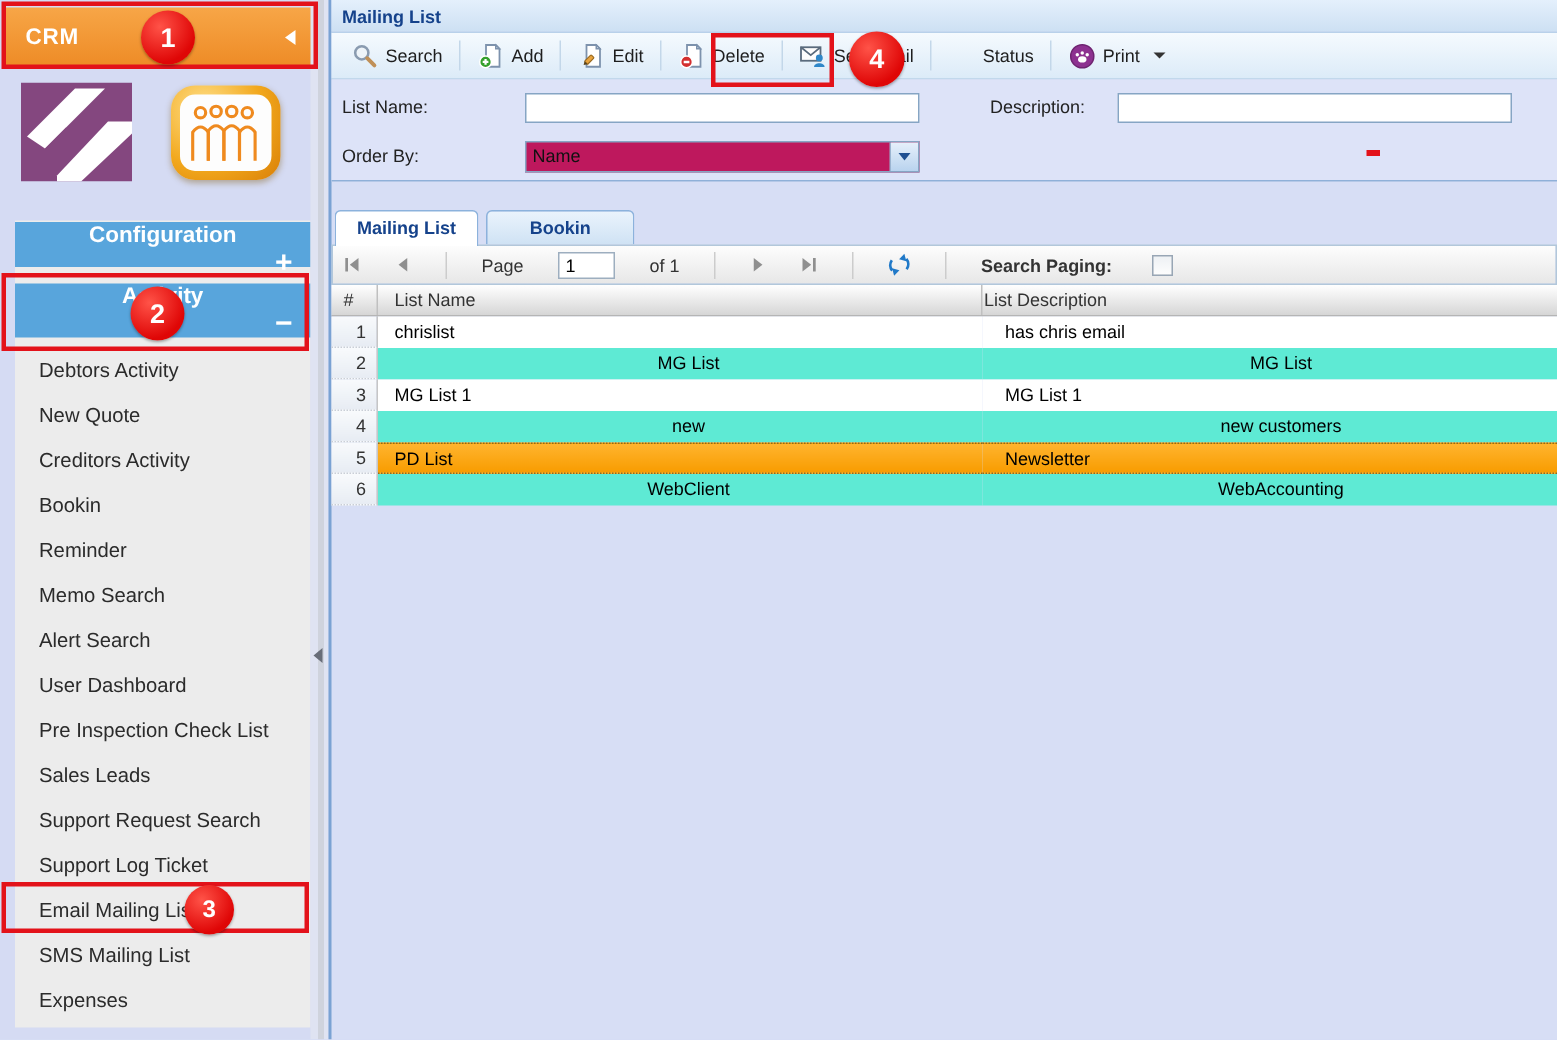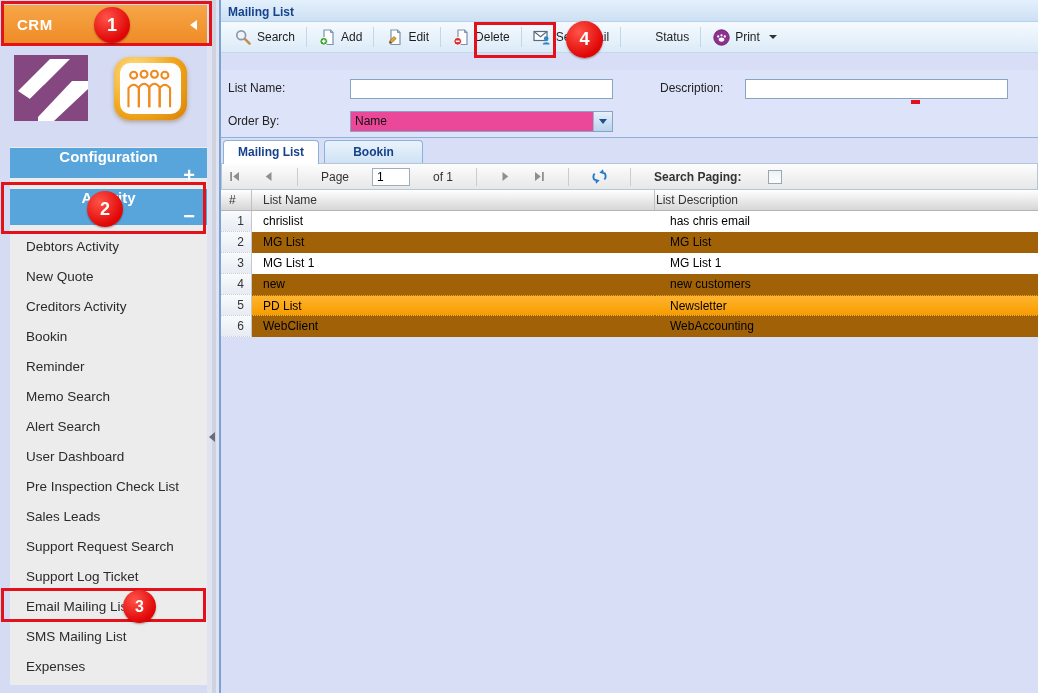--- a/index.html
+++ b/index.html
@@ -52,27 +52,27 @@
              border-bottom:1px solid #c2d8ec;
              display:flex; align-items:center; padding-left:4px; }
   .tbtn { display:flex; align-items:center; gap:5px; padding:3px 9px; font-size:12px;
           color:#1e1e1e; cursor:pointer; border-radius:3px; }
   .tsep { width:1px; height:20px; background:#c3d7e9; margin:0 2px; }
   .ticon { display:inline-flex; width:18px; height:17px; align-items:center; justify-content:center; }
   .tcaret { width:0; height:0; border-left:4px solid transparent; border-right:4px solid transparent;
             border-top:4px solid #333; margin-left:4px; }
 
   
-  #form-area { left:0; top:70px; width:817px; height:68px; background:#dde3f8;
+  #form-area { left:0; top:53px; width:817px; height:68px; background:#dde3f8;
                border-bottom:1px solid #8fb0d8; }
   .form-label { position:absolute; font-size:12px; color:#222; }
   .form-input { position:absolute; width:263px; height:20px; border:1px solid #86a5c4;
                 background:#fff; font-size:12px; padding:0 4px; font-family:inherit; }
   #order-by-combo { position:absolute; left:129px; top:41px; width:263px; height:21px;
-                    border:1px solid #86a5c4; background:#ec4899; cursor:pointer; }
+                    border:1px solid #86a5c4; background:#be185d; cursor:pointer; }
   #order-by-combo .val { position:absolute; left:4px; top:0; line-height:19px; font-size:12px; color:#111; }
   #order-by-combo .btn { position:absolute; right:0; top:0; width:19px; height:19px;
                          background:linear-gradient(#e6f0fb,#b9d3ee);
                          border-left:1px solid #9ab4d0;
                          display:flex; align-items:center; justify-content:center; }
   #order-by-combo .btn i { width:0; height:0; border-left:4px solid transparent;
                            border-right:4px solid transparent; border-top:5px solid #1e4f91; }
 
   
   .tab { position:absolute; top:140px; height:23px; text-align:center; line-height:22px;
@@ -103,21 +103,21 @@
   .hc-num  { left:0; width:31px; border-right:1px solid #c0c0c0; padding-left:8px; }
   .hc-name { left:31px; width:403px; border-right:1px solid #c0c0c0; padding-left:11px; }
   .hc-desc { left:420px; width:383px; padding-left:15px; }
   .grow { position:absolute; left:0; width:817px; height:21px; cursor:pointer; }
   .grow .cell { position:absolute; top:0; height:21px; line-height:21px; font-size:12px; color:#000; white-space:nowrap; }
   .cell.num  { left:0; width:31px; text-align:right; padding-right:7px; color:#333;
                background:linear-gradient(#f8fafc,#e7ecf3);
                border-right:1px solid #c6c6c6; border-bottom:1px dotted #c9ced6; }
   .cell.name { left:31px; width:403px; padding-left:11px; }
   .cell.desc { left:434px; width:383px; padding-left:15px; }
-  .grow.shade .cell.name, .grow.shade .cell.desc { background:#a16207; }
+  .grow.shade .cell.name, .grow.shade .cell.desc { background:#5eead4;text-align:center; }
   .grow.white .cell.name, .grow.white .cell.desc { background:#fff; }
   .grow.selected .cell.name, .grow.selected .cell.desc {
       background:linear-gradient(#ffb42e,#f89c00);
       border-top:1px dotted #8a6a20; border-bottom:1px dotted #8a6a20; }
 
   
   .ann { z-index:50; pointer-events:none; }
   .ann-rect { border:3px solid #e3121a; }
   .ann-circle { border-radius:50%;
                 background:radial-gradient(circle at 35% 30%, #ff5348, #df0606 70%);

